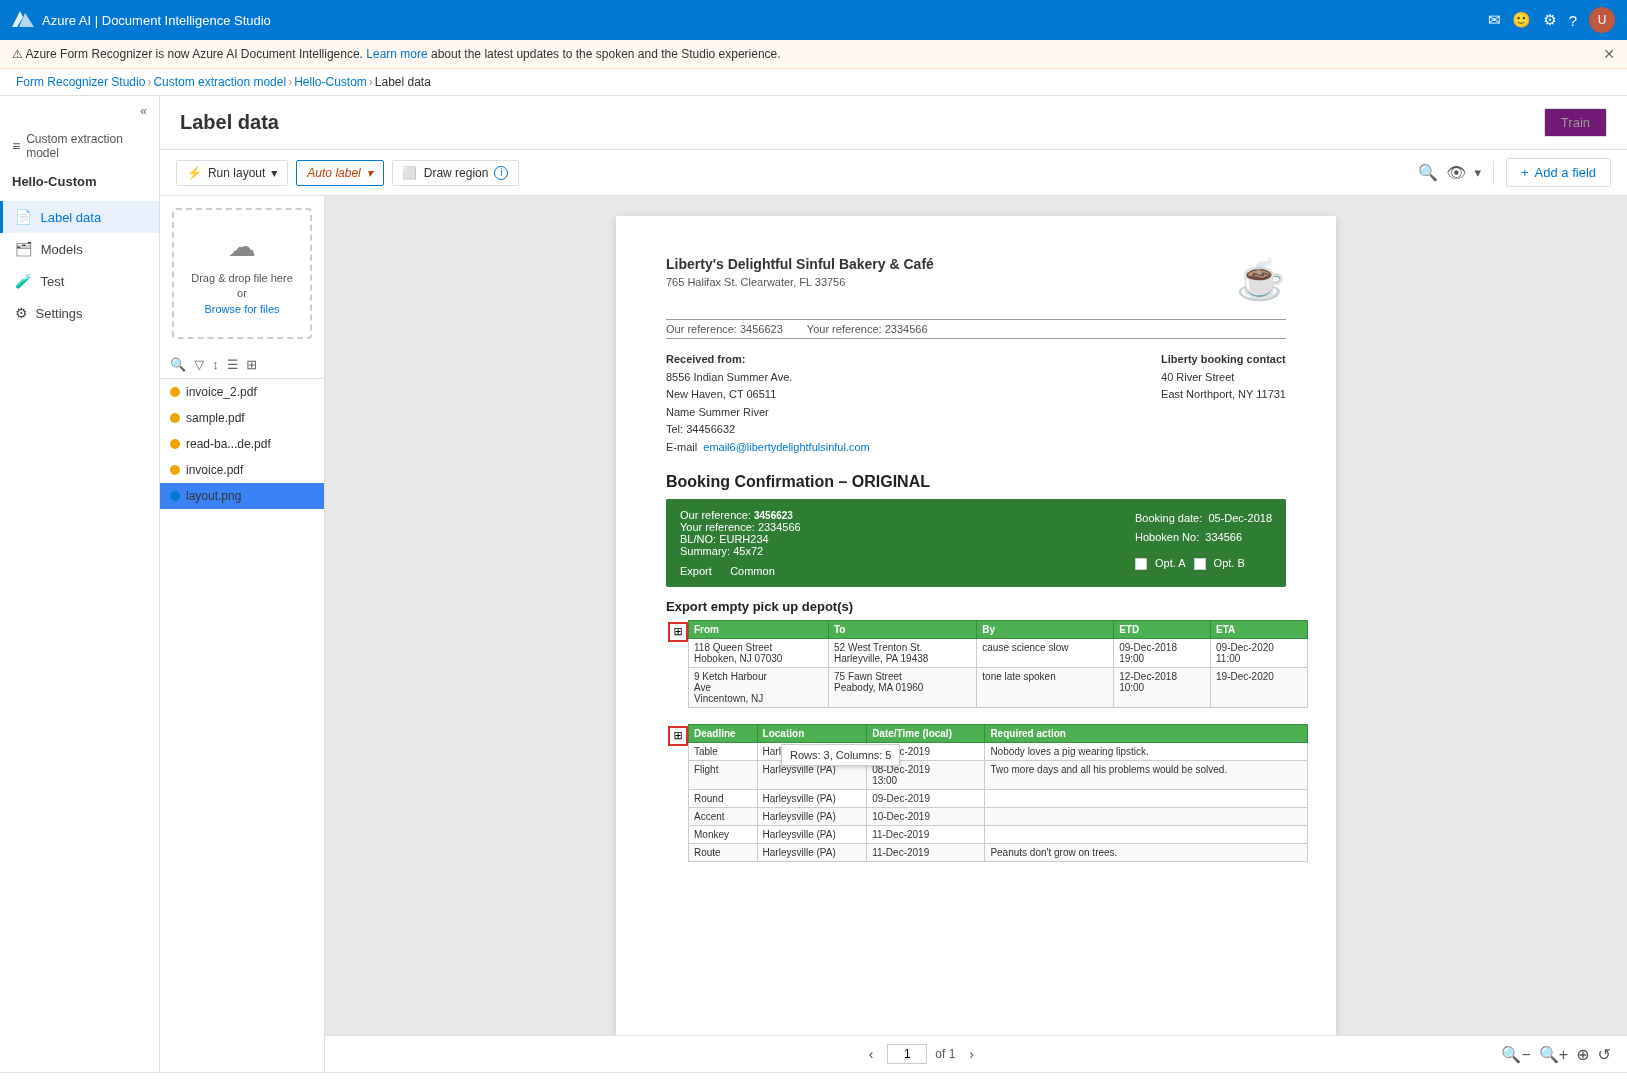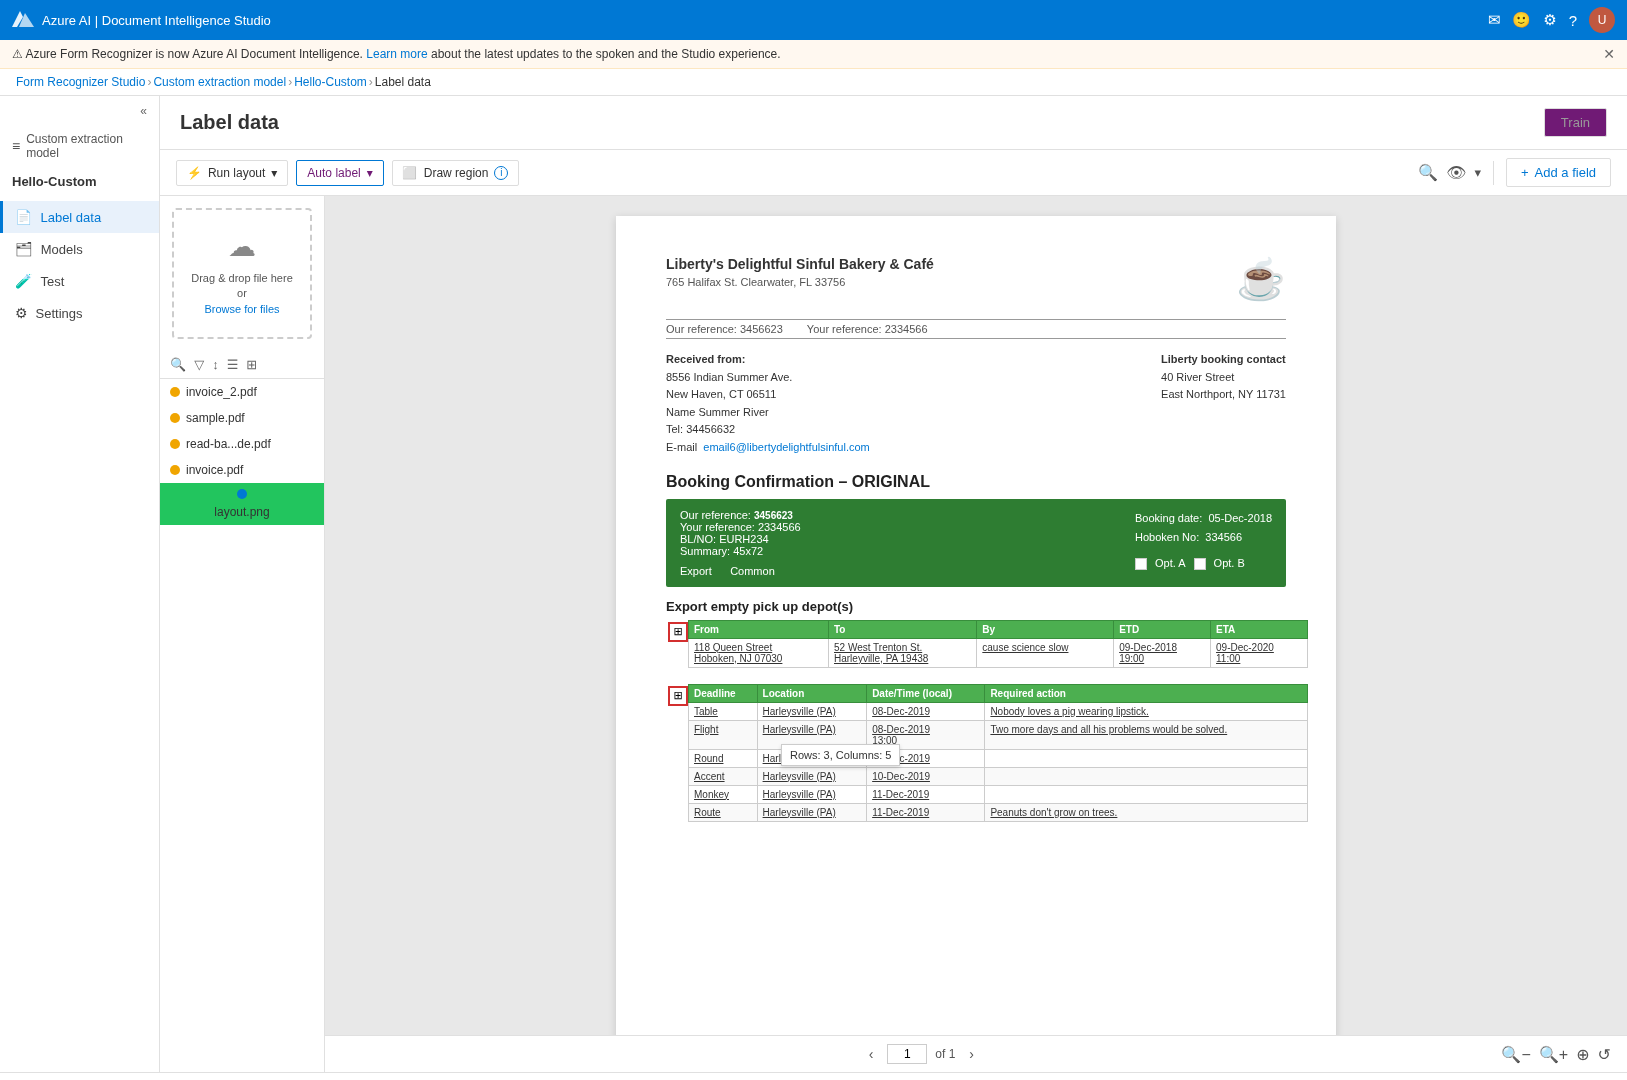--- a/index.html
+++ b/index.html
@@ -150,21 +150,22 @@
       border: 1px solid #ddd;
       background: white;
       font-size: 12px;
       cursor: pointer;
       border-radius: 2px;
       color: #333;
     }
     .toolbar-btn-primary {
       background: white;
       border: 1px solid #0078d4;
-      color: #701a75;
+      color: #c2410c;
+      font-style: italic;
     }
     .toolbar-divider { width: 1px; height: 24px; background: #ddd; margin: 0 4px; }
     .toolbar-right { margin-left: auto; display: flex; align-items: center; gap: 8px; }
     .add-field-btn {
       display: flex;
       align-items: center;
       gap: 6px;
       padding: 6px 14px;
       background: white;
       border: 1px solid #ddd;
@@ -215,21 +216,21 @@
     .file-list { flex: 1; overflow-y: auto; }
     .file-item {
       display: flex;
       align-items: center;
       gap: 6px;
       padding: 6px 10px;
       cursor: pointer;
       font-size: 12px;
       color: #333;
     }
-    .file-item.active { background: #22c55e; flex-direction: column; }
+    .file-item.active { background: #3b82f6; }
     .file-dot { width: 10px; height: 10px; border-radius: 50%; background: #f0a500; flex-shrink: 0; }
     .file-dot.blue { background: #0078d4; }
 
     
     .document-area {
       flex: 1;
       display: flex;
       flex-direction: column;
       overflow: hidden;
     }
@@ -325,21 +326,20 @@
       padding: 3px 5px;
       text-align: left;
       font-weight: 700;
       border: 1px solid #388e3c;
     }
     .doc-table td {
       padding: 3px 5px;
       border: 1px solid #ccc;
       color: #333;
       vertical-align: top;
-      text-decoration: underline;
     }
     .doc-table tr:nth-child(even) td { background: #f9f9f9; }
 
     
     .nav-bottom {
       background: white;
       border-top: 1px solid #e0e0e0;
       padding: 8px 16px;
       display: flex;
       align-items: center;
@@ -612,20 +612,27 @@
                   </tr>
                 </thead>
                 <tbody>
                   <tr>
                     <td>118 Queen Street<br>Hoboken, NJ 07030</td>
                     <td>52 West Trenton St.<br>Harleyville, PA 19438</td>
                     <td>cause science slow</td>
                     <td>09-Dec-2018<br>19:00</td>
                     <td>09-Dec-2020<br>11:00</td>
                   </tr>
+                  <tr>
+                    <td>9 Ketch Harbour<br>Ave<br>Vincentown, NJ</td>
+                    <td>75 Fawn Street<br>Peabody, MA 01960</td>
+                    <td>tone late spoken</td>
+                    <td>12-Dec-2018<br>10:00</td>
+                    <td>19-Dec-2020</td>
+                  </tr>
                 </tbody>
               </table>
             </div>
 
             <div class="doc-table-wrapper">
               <div class="table-icon-btn">
                 <span style="font-size:11px;">⊞</span>
               </div>
               <table class="doc-table" style="margin-left:22px;">
                 <thead>

